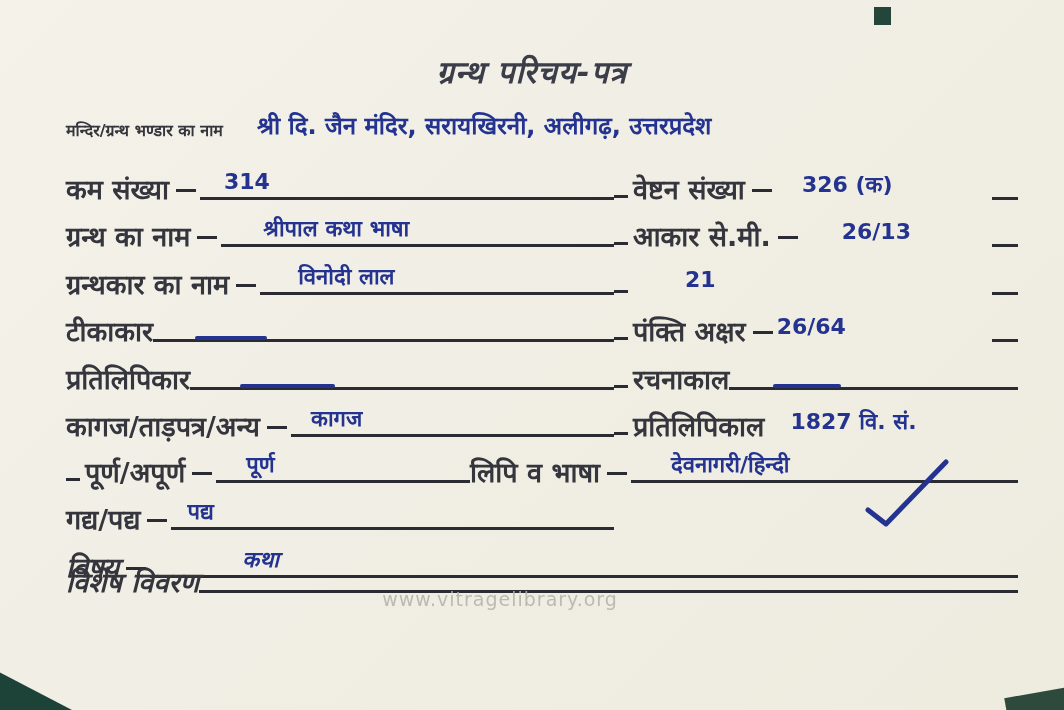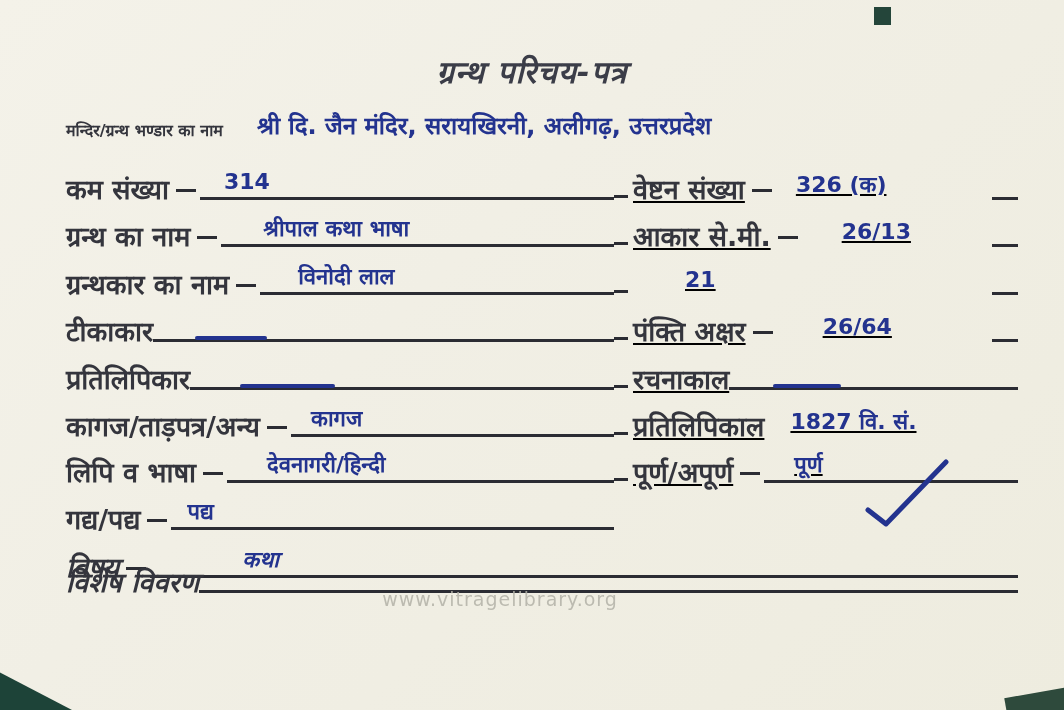--- a/index.html
+++ b/index.html
@@ -15,21 +15,21 @@
     position:relative;width:1064px;height:710px;overflow:hidden;
     background:linear-gradient(135deg,#f4f2e9 0%,var(--paper) 40%,#eeecdf 100%);
   }
   .title{
     position:absolute;top:50px;left:0;width:100%;text-align:center;
     font-size:31px;font-weight:bold;color:#3b3d48;letter-spacing:1px;font-style:italic;
   }
   .row{position:absolute;left:66px;right:46px;display:flex;}
   .field{display:flex;align-items:flex-end;height:42px;}
   .field.left-col{width:548px;flex:none;}
-  .field.right-col{flex:1;text-decoration:underline;}
+  .field.right-col{flex:1;}
   .field.full{flex:1;font-style:italic;}
   .lbl{
     font-size:27px;font-weight:bold;color:#34353d;line-height:1.15;
     white-space:nowrap;padding-bottom:2px;
   }
   .lbl.dash::after{
     content:"";display:inline-block;width:20px;height:3px;background:var(--ink);
     margin:0 4px 7px 7px;
   }
   .right-col::before{
@@ -83,21 +83,21 @@
   <div class="row" style="top:165px">
     <div class="field left-col">
       <span class="lbl dash">कम संख्या</span>
       <span class="fill lined">
           <span class="val" style="margin-left:24px">314</span>
         </span>
     </div>
     <div class="field right-col">
       <span class="lbl dash">वेष्टन संख्या</span>
       <span class="fill">
-          <span class="val" style="margin-left:20px">326 (क)</span>
+          <span class="val" style="margin-left:26px">326 (क)</span>
           <span class="enddash"></span>
         </span>
     </div>
   </div>
 
   <div class="row" style="top:212px">
     <div class="field left-col">
       <span class="lbl dash">ग्रन्थ का नाम</span>
       <span class="fill lined">
           <span class="val" style="margin-left:42px">श्रीपाल कथा भाषा</span>
@@ -130,21 +130,21 @@
   <div class="row" style="top:307px">
     <div class="field left-col">
       <span class="lbl">टीकाकार</span>
       <span class="fill lined">
           <span class="blank-mark" style="width:72px;margin-left:42px"></span>
         </span>
     </div>
     <div class="field right-col">
       <span class="lbl dash">पंक्ति अक्षर</span>
       <span class="fill">
-          <span class="val" style="margin-left:46px">26/64</span>
+          <span class="val" style="">26/64</span>
           <span class="enddash"></span>
         </span>
     </div>
   </div>
 
   <div class="row" style="top:355px">
     <div class="field left-col">
       <span class="lbl">प्रतिलिपिकार</span>
       <span class="fill lined">
           <span class="blank-mark" style="width:95px;margin-left:50px"></span>
@@ -167,30 +167,30 @@
     </div>
     <div class="field right-col">
       <span class="lbl">प्रतिलिपिकाल</span>
       <span class="fill">
           <span class="val" style="margin-left:26px">1827 वि. सं.</span>
         </span>
     </div>
   </div>
 
   <div class="row" style="top:448px">
+    <div class="field right-col">
+      <span class="lbl dash">पूर्ण/अपूर्ण</span>
+      <span class="fill lined">
+          <span class="val" style="margin-left:30px">पूर्ण</span>
+        </span>
+    </div>
     <div class="field left-col">
       <span class="lbl dash">लिपि व भाषा</span>
       <span class="fill lined">
           <span class="val" style="margin-left:40px">देवनागरी/हिन्दी</span>
-        </span>
-    </div>
-    <div class="field right-col">
-      <span class="lbl dash">पूर्ण/अपूर्ण</span>
-      <span class="fill lined">
-          <span class="val" style="margin-left:30px">पूर्ण</span>
         </span>
     </div>
   </div>
 
   <div class="row" style="top:495px">
     <div class="field left-col">
       <span class="lbl dash">गद्य/पद्य</span>
       <span class="fill lined">
           <span class="val" style="margin-left:16px">पद्य</span>
         </span>

